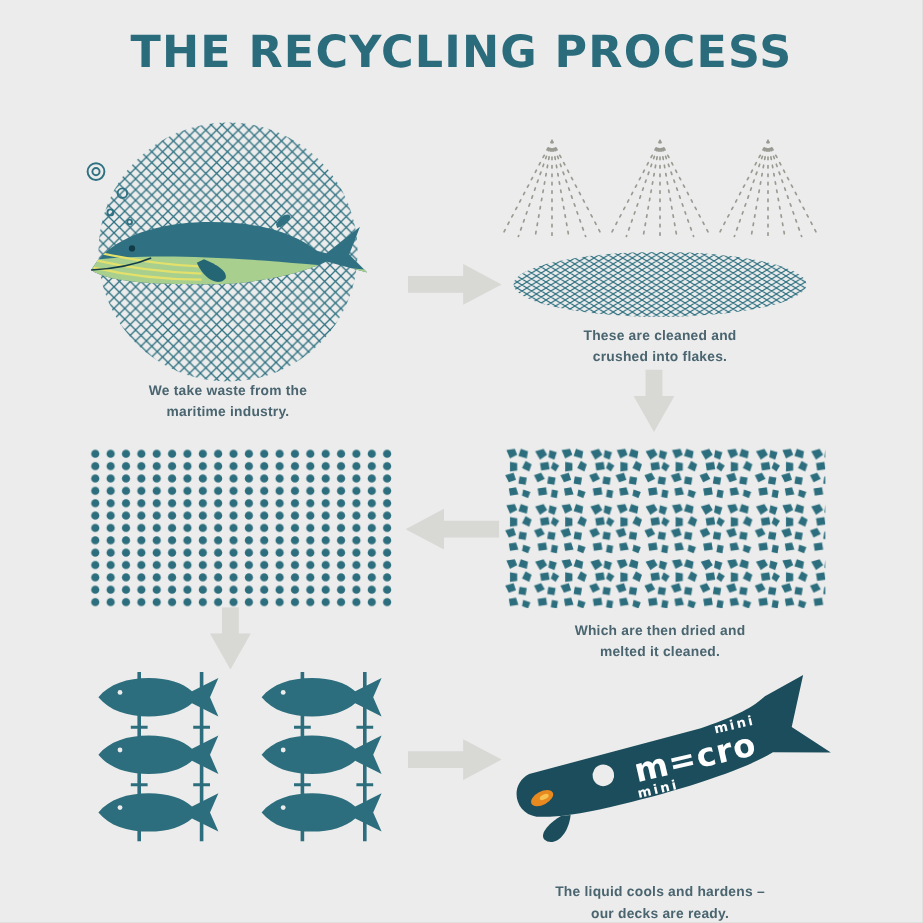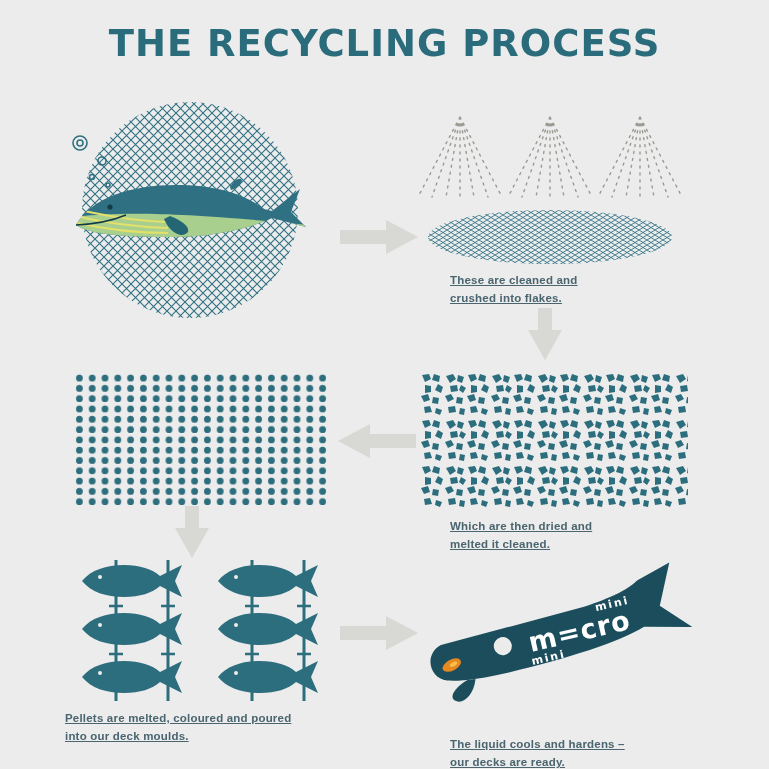--- a/index.html
+++ b/index.html
@@ -6,24 +6,23 @@
   .stage{
     position:relative;width:769px;height:769px;background:#ebeceb;
     overflow:hidden;font-family:"Liberation Sans",sans-serif;margin:0 auto;
   }
   .title{
     position:absolute;top:22px;left:0;width:100%;text-align:center;
     font-family:"DejaVu Sans",sans-serif;font-weight:bold;font-size:37px;
     letter-spacing:1px;color:#2a6b7c;
   }
   .caption{
-    position:absolute;text-align:left;white-space:pre-line;
+    position:absolute;text-align:center;white-space:pre-line;
     font-size:11.5px;font-weight:bold;color:#4a6570;line-height:1.55;
     letter-spacing:.2px;
-    text-decoration:underline;
   }
   .fig{position:absolute;}
   .arrow{position:absolute;}
 </style>
 </head>
 <body>
 
 <div class="stage">
 
   <div class="title">THE RECYCLING PROCESS</div>
@@ -54,20 +53,22 @@
           <path d="M12,134 C42,141 72,144 100,145"></path>
           <path d="M16,128 C44,134 72,138 98,139"></path>
         </g>
       </g>
       <path d="M8,142 C28,141 46,137 58,132" stroke="#123b47" stroke-width="1.4" fill="none"></path>
       <circle cx="42" cy="124" r="2.6" fill="#123b47"></circle>
       <path d="M96,136 C102,150 114,156 120,149 C122,143 112,137 102,133 Z" fill="#256674"></path>
       <path d="M162,104 C166,96 172,94 174,97 C174,101 169,105 163,107 Z" fill="#2f7182"></path>
     </g>
   </svg>
+  <div class="caption" style="left:90px;top:318px;width:200px">We take waste from the
+maritime industry.</div>
 
   <svg class="arrow" style="left:340px;top:220px" width="78" height="34">
     <polygon points="0,10 46,10 46,0 78,17 46,34 46,24 0,24" fill="#d8d8d5"></polygon>
   </svg>
 
   <svg class="fig" style="left:415px;top:105px" width="270" height="165" viewBox="0 0 270 165">
     <defs>
       <pattern id="mesh" width="8" height="5" patternUnits="userSpaceOnUse">
         <path d="M0,0L4,2.5L8,0M0,5L4,2.5L8,5" stroke="#2f7182" stroke-width="0.9" fill="none"></path>
       </pattern>
@@ -153,22 +154,20 @@
         <path d="M27,46 h14 M79,46 h14 M27,94 h14 M79,94 h14" stroke="#2d6e7e" stroke-width="2.5"></path>
         <use href="#fishp" y="4"></use>
           <use href="#fishp" y="52"></use>
           <use href="#fishp" y="100"></use>
         <circle cx="18" cy="17" r="2" fill="#ebeceb"></circle>
           <circle cx="18" cy="65" r="2" fill="#ebeceb"></circle>
           <circle cx="18" cy="113" r="2" fill="#ebeceb"></circle>
       </g>
     </g>
   </svg>
-  <div class="caption" style="left:65px;top:710px;width:250px">Pellets are melted, coloured and poured
-into our deck moulds.</div>
 
   <svg class="arrow" style="left:340px;top:616px" width="78" height="34">
     <polygon points="0,10 46,10 46,0 78,17 46,34 46,24 0,24" fill="#d8d8d5"></polygon>
   </svg>
 
   <svg class="fig" style="left:412px;top:548px" width="290" height="170" viewBox="0 0 290 170">
     <g transform="translate(148,88) rotate(-13)">
       <path d="M-120,18 C-137,12 -137,-13 -118,-18 L30,-23 C58,-26 74,-29 88,-37 L123,-47 L104,-7 L131,21 L84,10 C58,19 0,24 -58,24 C-88,24 -106,22 -120,18 Z" fill="#1c4d5c"></path>
       <path d="M-92,23 C-98,40 -112,46 -118,38 C-121,32 -110,25 -100,22 Z" fill="#1c4d5c"></path>
       <circle cx="-58" cy="-3" r="9" fill="#ebeceb"></circle>

